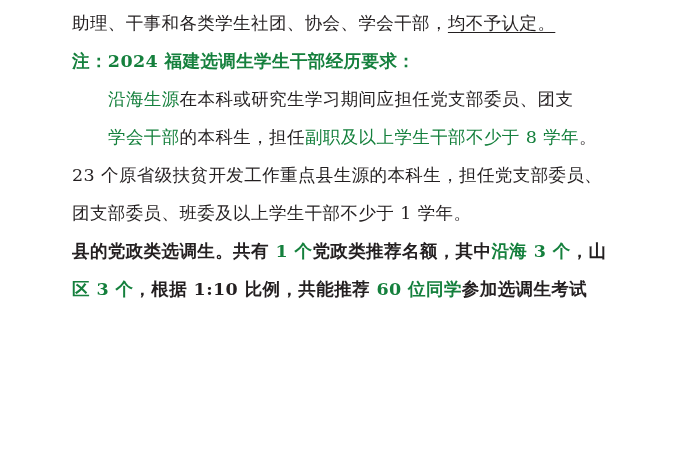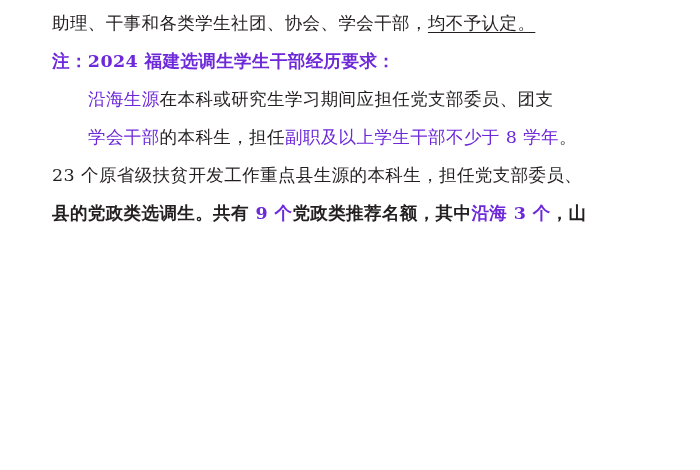--- a/index.html
+++ b/index.html
@@ -12,48 +12,50 @@
     background: #ffffff;
     font-family: "DejaVu Serif", "Liberation Serif", serif;
     overflow: hidden;
   }
   .page {
     position: relative;
     width: 700px;
     height: 470px;
     background: #ffffff;
     box-sizing: border-box;
-    padding: 4px 56px 0 52px;
+    padding: 4px 56px 0 72px;
   }
   .line {
     font-size: 17.5px;
     line-height: 38px;
     color: #231f20;
     letter-spacing: 0.4px;
     white-space: nowrap;
   }
   .indent {
     padding-left: 36px;
   }
   .red {
-    color: #6d28d9;
+    color: #15803d;
   }
   .bold {
     font-weight: bold;
   }
   .ul {
     text-decoration: underline;
     text-underline-offset: 3px;
   }
 </style>
 </head>
 <body>
 
 <div class="page">
   <div id="doc-body">
       <div class="line"><span>助理、干事和各类学生社团、协会、学会干部，</span><span class="ul">均不予认定。</span></div>
       <div class="line"><span class="red bold">注：2024 福建选调生学生干部经历要求：</span></div>
       <div class="line indent"><span class="red">沿海生源</span><span>在本科或研究生学习期间应担任党支部委员、团支</span></div>
       <div class="line indent"><span class="red">学会干部</span><span>的本科生，担任</span><span class="red">副职及以上学生干部不少于 8 学年</span><span>。</span></div>
       <div class="line"><span>23 个原省级扶贫开发工作重点县生源的本科生，担任党支部委员、</span></div>
-      <div class="line"><span class="bold">县</span><span class="bold">的党政类选调生。共有 </span><span class="red bold">9 个</span><span class="bold">党政类推荐名额，其中</span><span class="red bold">沿海 3 个</span><span class="bold">，山</span></div>
+      <div class="line"><span>团支部委员、班委及以上学生干部不少于 1 学年。</span></div>
+      <div class="line"><span class="bold">县</span><span class="bold">的党政类选调生。共有 </span><span class="red bold">1 个</span><span class="bold">党政类推荐名额，其中</span><span class="red bold">沿海 3 个</span><span class="bold">，山</span></div>
+      <div class="line"><span class="red bold">区 3 个</span><span class="bold">，根据 </span><span class="bold">1:10 比例</span><span class="bold">，共能推荐 </span><span class="red bold">60 位同学</span><span class="bold">参加选调生考试</span></div>
     </div>
 </div>
 
 </body></html>

